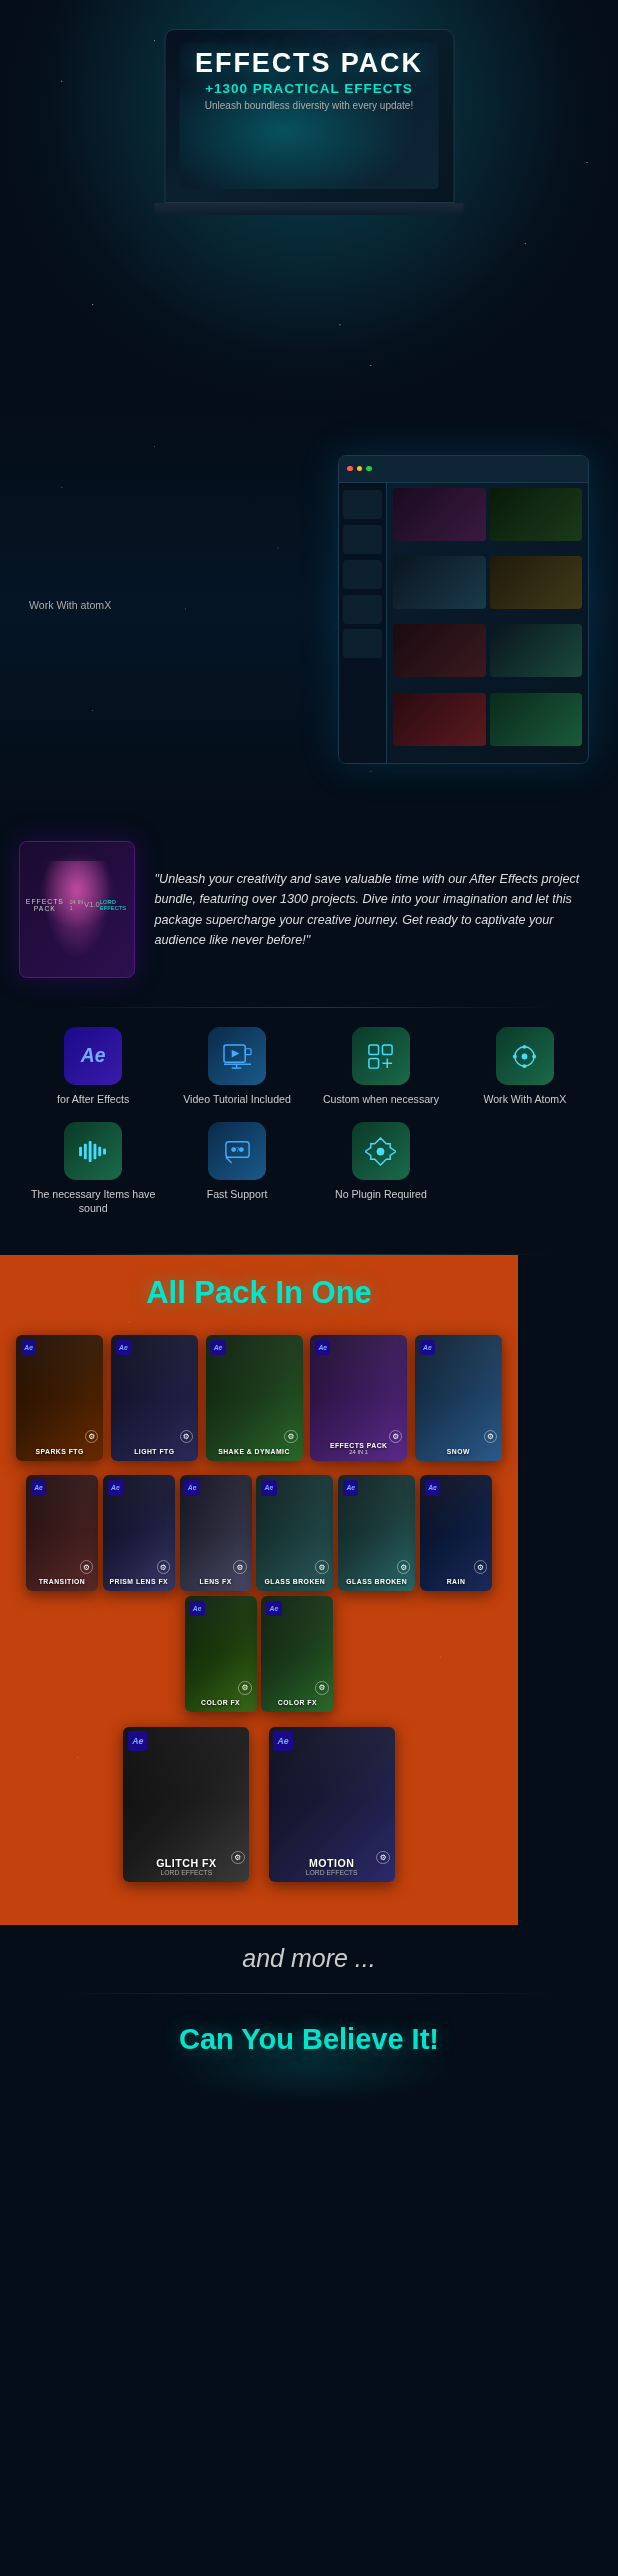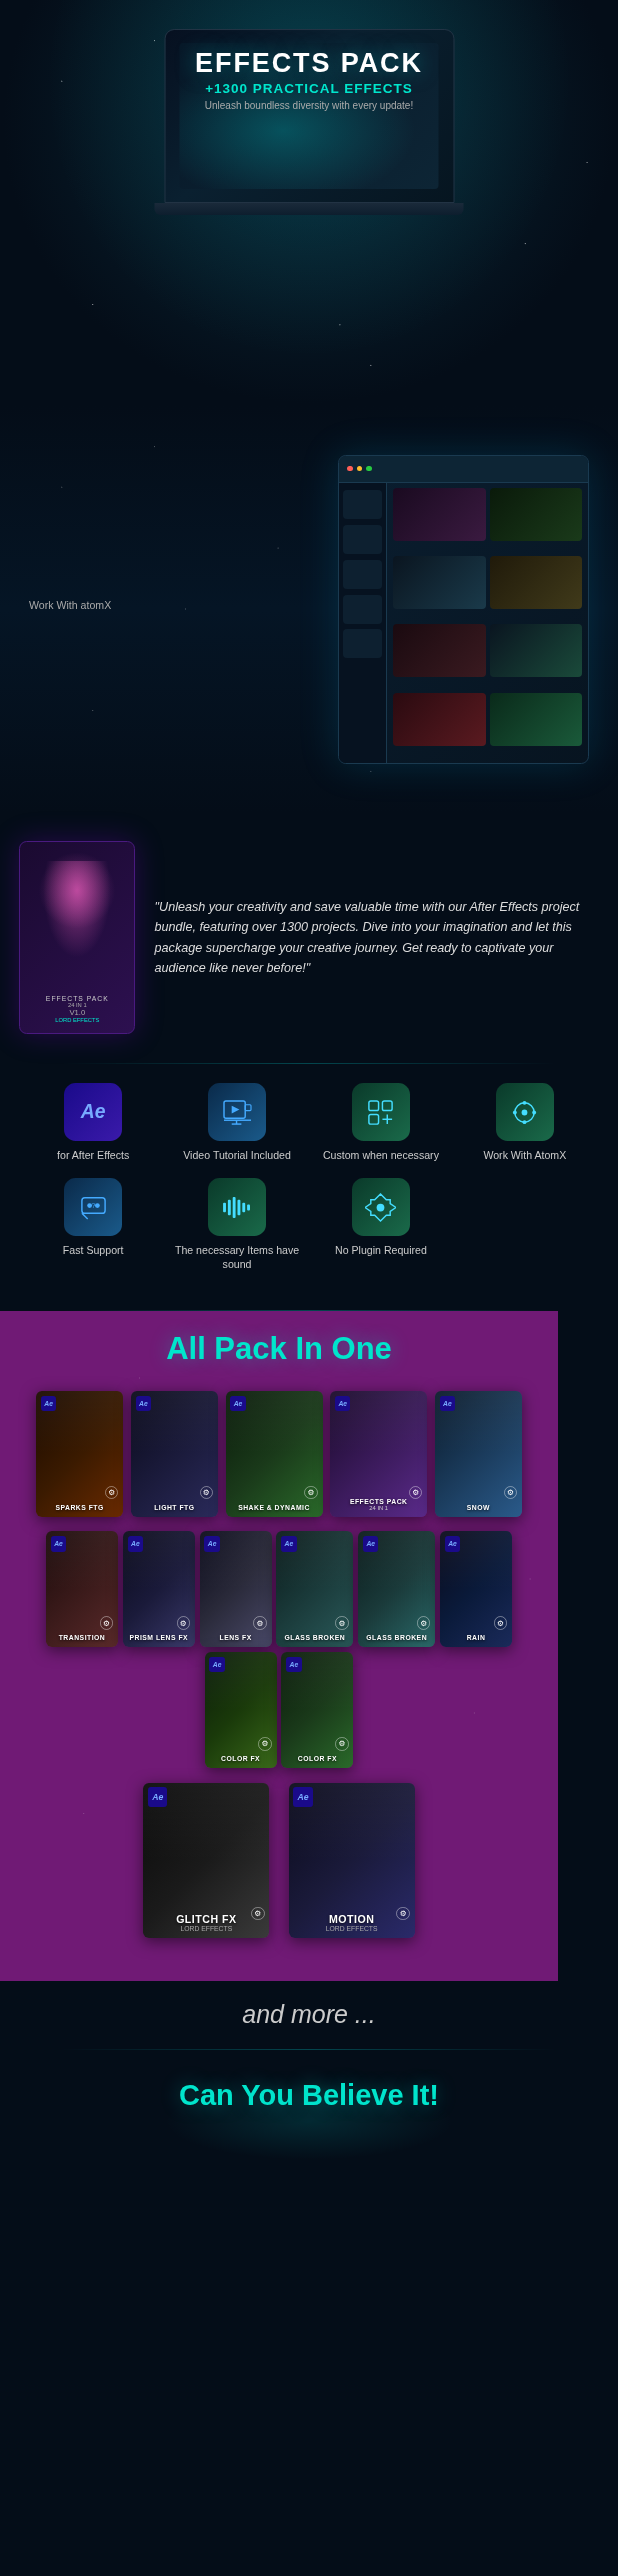--- a/index.html
+++ b/index.html
@@ -221,29 +221,29 @@
       width: 618px;
       background: #040d18;
       padding: 29px 19.3px;
       display: flex;
       gap: 19.3px;
       align-items: center;
     }
     .effects-box {
       width: 116px;
       min-width: 116px;
-      height: 193px;
+      height: 137px;
       background: linear-gradient(135deg, #1a0a30 0%, #2d1050 100%);
       border-radius: 7.7px;
       border: 1px solid #4a1a80;
       position: relative;
       overflow: hidden;
       box-shadow: 0 0 29px rgba(120,0,200,0.3);
       display: flex;
-      flex-direction: column;
+      flex-direction: row;
       align-items: center;
       justify-content: flex-end;
       padding-bottom: 9.7px;
     }
     .effects-box-glow {
       position: absolute;
       top: 9.7px; left: 50%;
       transform: translateX(-50%);
       width: 77px; height: 77px;
       background: radial-gradient(circle, rgba(255,100,200,0.4) 0%, transparent 70%);
@@ -342,22 +342,22 @@
     }
     .feature-label {
       font-size: 10.6px;
       color: #ccc;
       text-align: center;
       line-height: 1.3;
     }
 
     
     .pack-section {
-      width: 558px;
-      background: #701a75;
+      width: 518px;
+      background: #c2410c;
       padding: 19.3px 0 29px;
       position: relative;
       overflow: hidden;
     }
     .pack-title {
       font-size: 31px;
       font-weight: 900;
       color: #00e5cc;
       text-align: center;
       margin-bottom: 24px;
@@ -645,47 +645,47 @@
           <circle cx="5" cy="15" r="2" fill="#4df"></circle>
           <circle cx="25" cy="15" r="2" fill="#4df"></circle>
           <circle cx="15" cy="15" r="3" fill="#4df"></circle>
         </svg>
       </div>
       <div class="feature-label">Work With AtomX</div>
     </div>
 
 
     <div class="feature-item">
-      <div class="feature-icon-box feature-icon-support">
-        <svg width="29" height="29" viewBox="0 0 30 30" style="font-size:24px">
-          <rect x="3" y="5" width="24" height="16" rx="3" fill="none" stroke="#4af" stroke-width="1.5"></rect>
-          <line x1="3" y1="21" x2="9" y2="27" stroke="#4af" stroke-width="1.5"></line>
-          <circle cx="11" cy="13" r="2.5" fill="#4af"></circle>
-          <circle cx="19" cy="13" r="2.5" fill="#4af"></circle>
-          <text x="13" y="15" font-size="7" fill="#4af">?</text>
-        </svg>
-      </div>
-      <div class="feature-label">Fast Support</div>
-    </div>
-
-    <div class="feature-item">
       <div class="feature-icon-box feature-icon-sound">
         <svg width="33" height="25" viewBox="0 0 34 26">
           <rect x="2" y="8" width="3" height="10" rx="1" fill="#4df"></rect>
           <rect x="7" y="5" width="3" height="16" rx="1" fill="#4df"></rect>
           <rect x="12" y="2" width="3" height="22" rx="1" fill="#4df"></rect>
           <rect x="17" y="5" width="3" height="16" rx="1" fill="#4df"></rect>
           <rect x="22" y="8" width="3" height="10" rx="1" fill="#4df"></rect>
           <rect x="27" y="10" width="3" height="6" rx="1" fill="#4df"></rect>
         </svg>
       </div>
       <div class="feature-label">The necessary Items have sound</div>
     </div>
 
     <div class="feature-item">
+      <div class="feature-icon-box feature-icon-support">
+        <svg width="29" height="29" viewBox="0 0 30 30" style="font-size:24px">
+          <rect x="3" y="5" width="24" height="16" rx="3" fill="none" stroke="#4af" stroke-width="1.5"></rect>
+          <line x1="3" y1="21" x2="9" y2="27" stroke="#4af" stroke-width="1.5"></line>
+          <circle cx="11" cy="13" r="2.5" fill="#4af"></circle>
+          <circle cx="19" cy="13" r="2.5" fill="#4af"></circle>
+          <text x="13" y="15" font-size="7" fill="#4af">?</text>
+        </svg>
+      </div>
+      <div class="feature-label">Fast Support</div>
+    </div>
+
+    <div class="feature-item">
       <div class="feature-icon-box feature-icon-plugin">
         <svg width="31" height="31" viewBox="0 0 32 32">
           <path d="M16 2 L22 8 L26 8 L26 12 L32 16 L26 20 L26 24 L22 24 L16 30 L10 24 L6 24 L6 20 L0 16 L6 12 L6 8 L10 8 Z" fill="none" stroke="#4df" stroke-width="1.5"></path>
           <circle cx="16" cy="16" r="4" fill="#4df"></circle>
         </svg>
       </div>
       <div class="feature-label">No Plugin Required</div>
     </div>
 
   </div>

